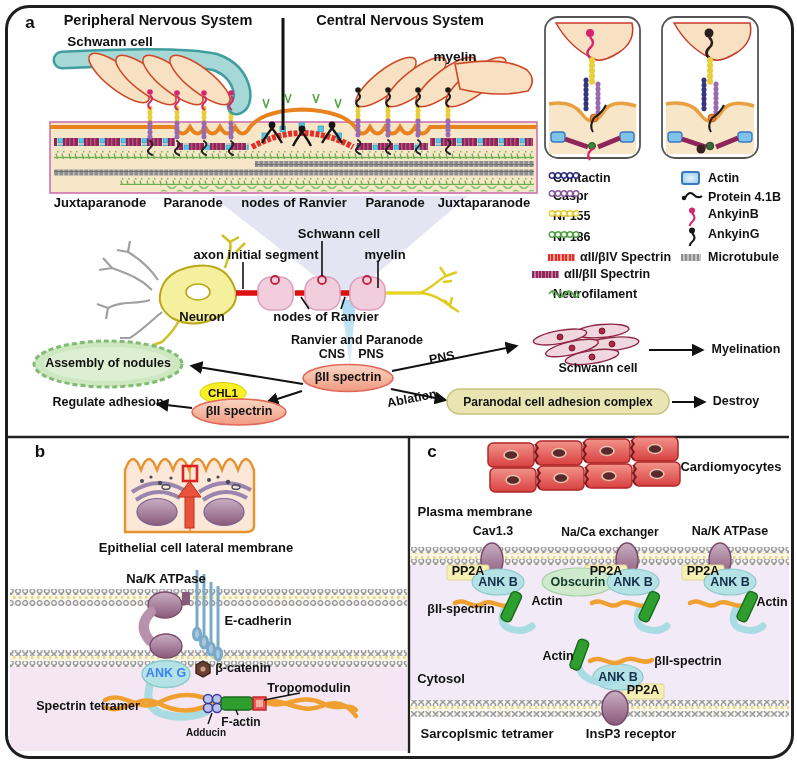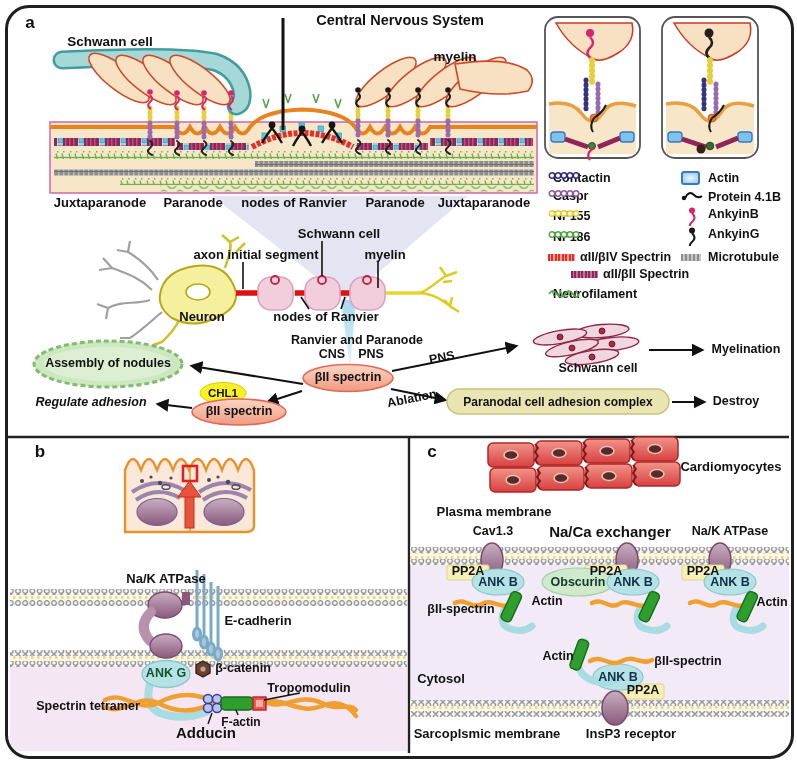--- a/index.html
+++ b/index.html
@@ -500,20 +500,21 @@
 <g>
   <rect x="410" y="700" width="379" height="17" fill="#fbf8ea"></rect>
   <rect x="410" y="705.5" width="379" height="6" fill="url(#yeld)"></rect>
   <rect x="410" y="700" width="379" height="6" fill="url(#beadp)"></rect>
   <rect x="410" y="711" width="379" height="6" fill="url(#beadp)"></rect>
 </g>
 <ellipse cx="615" cy="708" rx="13" ry="17" fill="url(#purpg)" stroke="#7a4a6a" stroke-width="1.5"></ellipse>
 </svg>
 
 <div class="lbl" style="left:30px;top:23px;font-size:17px;">a</div>
+<div class="lbl" style="left:158px;top:21px;font-size:14.5px;">Peripheral Nervous System</div>
 <div class="lbl" style="left:400px;top:21px;font-size:14.5px;">Central Nervous System</div>
 <div class="lbl" style="left:110px;top:42px;font-size:13.5px;">Schwann cell</div>
 <div class="lbl" style="left:455px;top:57px;font-size:13.5px;">myelin</div>
 
 <div class="lbl" style="left:100px;top:203px;font-size:13px;">Juxtaparanode</div>
 <div class="lbl" style="left:193px;top:203px;font-size:13px;">Paranode</div>
 <div class="lbl" style="left:294px;top:203px;font-size:13px;">nodes of Ranvier</div>
 <div class="lbl" style="left:395px;top:203px;font-size:13px;">Paranode</div>
 <div class="lbl" style="left:484px;top:203px;font-size:13px;">Juxtaparanode</div>
 
@@ -572,21 +573,21 @@
         </svg>
       </span>
   <span>NF186</span>
     </div>
 <div class="leg" style="left:548px;top:250px;">
   <span class="icbox">
         <span class="bar red"></span>
       </span>
   <span>αII/βIV Spectrin</span>
     </div>
-<div class="leg" style="left:571px;top:267px;">
+<div class="leg" style="left:532px;top:267px;">
   <span class="icbox">
         <span class="bar mag"></span>
       </span>
   <span>αII/βII Spectrin</span>
     </div>
 <div class="leg" style="left:548px;top:287px;">
   <span class="icbox">
         <svg width="32" height="11">
           <path d="M1,7 q4,-6 8,0 t8,0 t8,0 t6,0" stroke="#56a54a" stroke-width="1.6" fill="none"></path>
           <path d="M4,3 l2,6 M12,3 l2,6 M20,3 l2,6 M28,3 l2,6" stroke="#56a54a" stroke-width="1.2"></path>
@@ -639,58 +640,59 @@
 <div class="lbl" style="left:256px;top:255px;font-size:13px;">axon initial segment</div>
 <div class="lbl" style="left:385px;top:255px;font-size:13px;">myelin</div>
 <div class="lbl" style="left:202px;top:317px;font-size:13px;">Neuron</div>
 <div class="lbl" style="left:326px;top:317px;font-size:13px;">nodes of Ranvier</div>
 
 <div class="lbl" style="left:357px;top:341px;font-size:12.5px;">Ranvier and Paranode</div>
 <div class="lbl" style="left:332px;top:355px;font-size:12.5px;">CNS</div>
 <div class="lbl" style="left:371px;top:355px;font-size:12.5px;">PNS</div>
 <div class="lbl rot" style="left:442px;top:358px;font-size:12.5px;">PNS</div>
 <div class="lbl" style="left:108px;top:364px;font-size:12.5px;">Assembly of nodules</div>
-<div class="lbl" style="left:91px;top:403px;font-size:12.5px;font-style:italic;">Regulate adhesion</div>
+<div class="lbl" style="left:108px;top:403px;font-size:12.5px;">Regulate adhesion</div>
 <div class="lbl" style="left:223px;top:393px;font-size:11.5px;">CHL1</div>
 <div class="lbl" style="left:239px;top:412px;font-size:12.5px;">βII spectrin</div>
 <div class="lbl" style="left:348px;top:378px;font-size:12.5px;">βII spectrin</div>
 <div class="lbl rot" style="left:412px;top:399px;font-size:12.5px;">Ablation</div>
 <div class="lbl" style="left:558px;top:402px;font-size:12px;">Paranodal cell adhesion complex</div>
 <div class="lbl" style="left:736px;top:402px;font-size:12.5px;">Destroy</div>
 <div class="lbl" style="left:598px;top:369px;font-size:12.5px;">Schwann cell</div>
 <div class="lbl" style="left:746px;top:350px;font-size:12.5px;">Myelination</div>
 
 <div class="lbl" style="left:40px;top:452px;font-size:17px;">b</div>
+<div class="lbl" style="left:196px;top:548px;font-size:13px;">Epithelial cell lateral membrane</div>
 <div class="lbl" style="left:166px;top:579px;font-size:13px;">Na/K ATPase</div>
 <div class="lbl" style="left:258px;top:621px;font-size:13px;">E-cadherin</div>
-<div class="lbl" style="left:166px;top:674px;font-size:12.5px;color:#14532d;">ANK G</div>
+<div class="lbl" style="left:166px;top:674px;font-size:12.5px;color:#3b82f6;">ANK G</div>
 <div class="lbl" style="left:243px;top:669px;font-size:12.5px;">β-catenin</div>
 <div class="lbl" style="left:88px;top:707px;font-size:12.5px;text-align:center;">Spectrin tetramer</div>
 <div class="lbl" style="left:309px;top:689px;font-size:12.5px;">Tropomodulin</div>
 <div class="lbl" style="left:241px;top:722px;font-size:12px;">F-actin</div>
-<div class="lbl" style="left:206px;top:733px;font-size:15px;">Adducin</div>
+<div class="lbl" style="left:206px;top:733px;font-size:10px;">Adducin</div>
 
 <div class="lbl" style="left:432px;top:452px;font-size:17px;">c</div>
 <div class="lbl" style="left:731px;top:467px;font-size:13px;">Cardiomyocytes</div>
-<div class="lbl" style="left:475px;top:512px;font-size:13px;margin-left:19px;">Plasma membrane</div>
+<div class="lbl" style="left:475px;top:512px;font-size:13px;">Plasma membrane</div>
 <div class="lbl" style="left:493px;top:532px;font-size:12.5px;">Cav1.3</div>
-<div class="lbl" style="left:610px;top:532px;font-size:15px;text-align:right;">Na/Ca exchanger</div>
+<div class="lbl" style="left:610px;top:532px;font-size:12px;text-align:right;">Na/Ca exchanger</div>
 <div class="lbl" style="left:730px;top:532px;font-size:12.5px;">Na/K ATPase</div>
 <div class="lbl" style="left:468px;top:572px;font-size:12.5px;">PP2A</div>
 <div class="lbl" style="left:606px;top:572px;font-size:12.5px;">PP2A</div>
 <div class="lbl" style="left:703px;top:572px;font-size:12.5px;">PP2A</div>
 <div class="lbl" style="left:578px;top:583px;font-size:12.5px;color:#123a2a;">Obscurin</div>
 <div class="lbl" style="left:498px;top:583px;font-size:12.5px;color:#12304a;">ANK B</div>
 <div class="lbl" style="left:633px;top:583px;font-size:12.5px;color:#12304a;">ANK B</div>
 <div class="lbl" style="left:730px;top:583px;font-size:12.5px;color:#12304a;">ANK B</div>
 <div class="lbl" style="left:461px;top:610px;font-size:12.5px;">βII-spectrin</div>
 <div class="lbl" style="left:547px;top:602px;font-size:12.5px;">Actin</div>
 <div class="lbl" style="left:772px;top:603px;font-size:12.5px;">Actin</div>
 <div class="lbl" style="left:558px;top:657px;font-size:12.5px;">Actin</div>
 <div class="lbl" style="left:688px;top:662px;font-size:12.5px;">βII-spectrin</div>
 <div class="lbl" style="left:618px;top:678px;font-size:12.5px;color:#12304a;">ANK B</div>
 <div class="lbl" style="left:643px;top:691px;font-size:12.5px;">PP2A</div>
 <div class="lbl" style="left:441px;top:679px;font-size:13px;">Cytosol</div>
-<div class="lbl" style="left:487px;top:734px;font-size:13px;">Sarcoplsmic membrane</div>
+<div class="lbl" style="left:487px;top:734px;font-size:13px;">Sarcoplsmic tetramer</div>
 <div class="lbl" style="left:631px;top:734px;font-size:13px;">InsP3 receptor</div>
 
 <div class="frame"></div>
 </div>
 
 </body></html>

